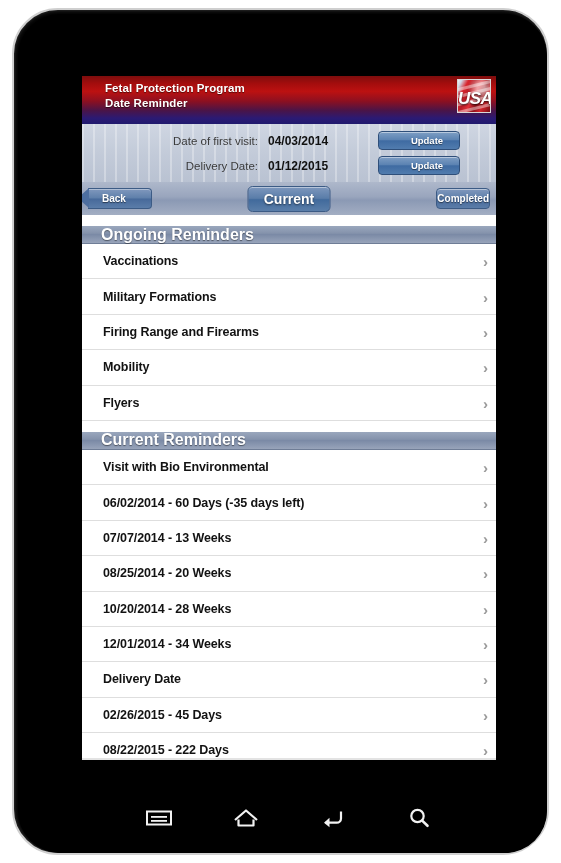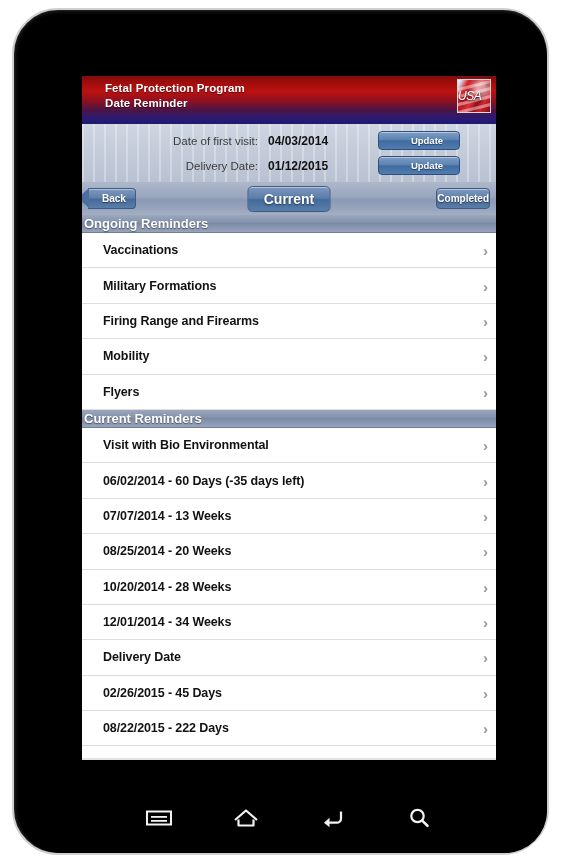--- a/index.html
+++ b/index.html
@@ -101,24 +101,24 @@
     left: -20%;
     width: 140%;
     height: 3px;
     background: rgba(255,255,255,0.42);
     transform: rotate(-14deg);
   }
   #app-logo .usa-text {
     position: absolute;
     left: 0; right: 0;
     top: 9px;
-    text-align: left;
-    color: #ffffff;
-    font-size: 12px;
-    font-weight: normal;
+    text-align: center;
+    color: #ffffff;
+    font-size: 17px;
+    font-weight: bold;
     font-style: italic;
     letter-spacing: -0.5px;
     text-shadow: 0 1px 2px rgba(0,0,0,0.8);
   }
 
   
   #dates-panel {
     position: relative;
     height: 58px;
     background:
@@ -169,21 +169,21 @@
     position: relative;
     height: 33px;
     background: linear-gradient(to bottom, #aeb8cb 0%, #99a5bd 45%, #8b99b4 55%, #a3aec3 100%);
     display: flex;
     align-items: center;
     padding: 0 6px;
   }
   #back-button {
     position: relative;
     height: 21px;
-    padding: 0 9px 0 14px;
+    padding: 0 25px 0 14px;
     background: linear-gradient(to bottom, #8098bd 0%, #5e7faa 48%, #47699a 52%, #5b7da9 100%);
     border: 1px solid #3c5b85;
     border-left: none;
     border-radius: 0 4px 4px 0;
     color: #ffffff;
     font-size: 10px;
     font-weight: bold;
     text-shadow: 0 1px 1px rgba(0,0,0,0.5);
     display: flex;
     align-items: center;
@@ -242,27 +242,28 @@
   #list-area {
     background: #ffffff;
     height: 545px;
     overflow: hidden;
     border-bottom: 2px solid #e3e3e3;
   }
   .section-header {
     height: 18px;
     background: linear-gradient(to bottom, #9aa7bd 0%, #8593ac 42%, #7b8aa6 50%, #98a4ba 100%);
     color: #ffffff;
-    font-size: 13px;
+    font-size: 16px;
     font-weight: bold;
     text-shadow: 0 1px 1px rgba(0,0,0,0.45);
     display: flex;
     align-items: center;
-    padding-left: 2px;
+    padding-left: 19px;
     border-bottom: 1px solid #6f7d96;
+    margin-top: 11px;
   }
   .list-row {
     position: relative;
     height: 35.4px;
     background: #ffffff;
     border-bottom: 1px solid #dedede;
     display: flex;
     align-items: center;
     padding-left: 21px;
     cursor: pointer;

